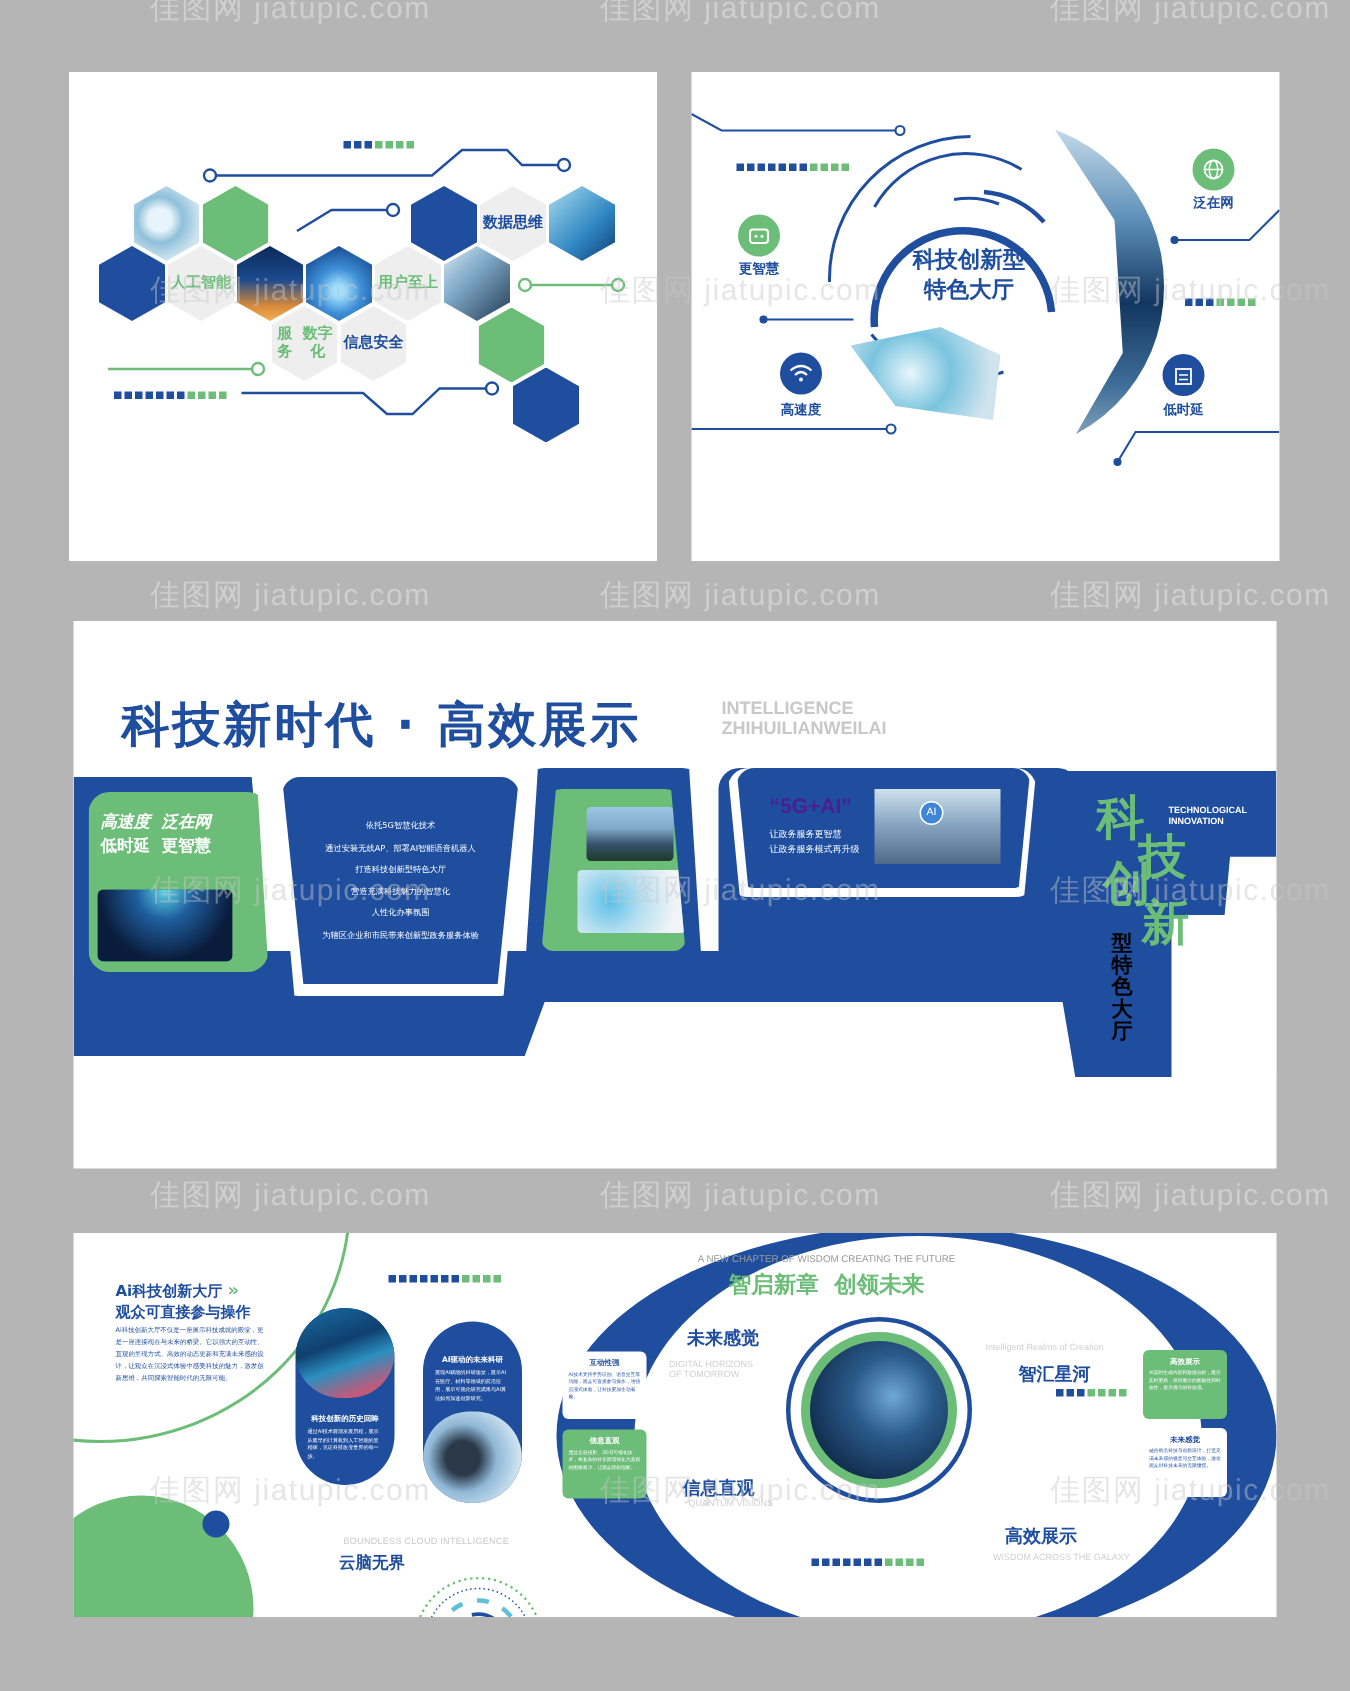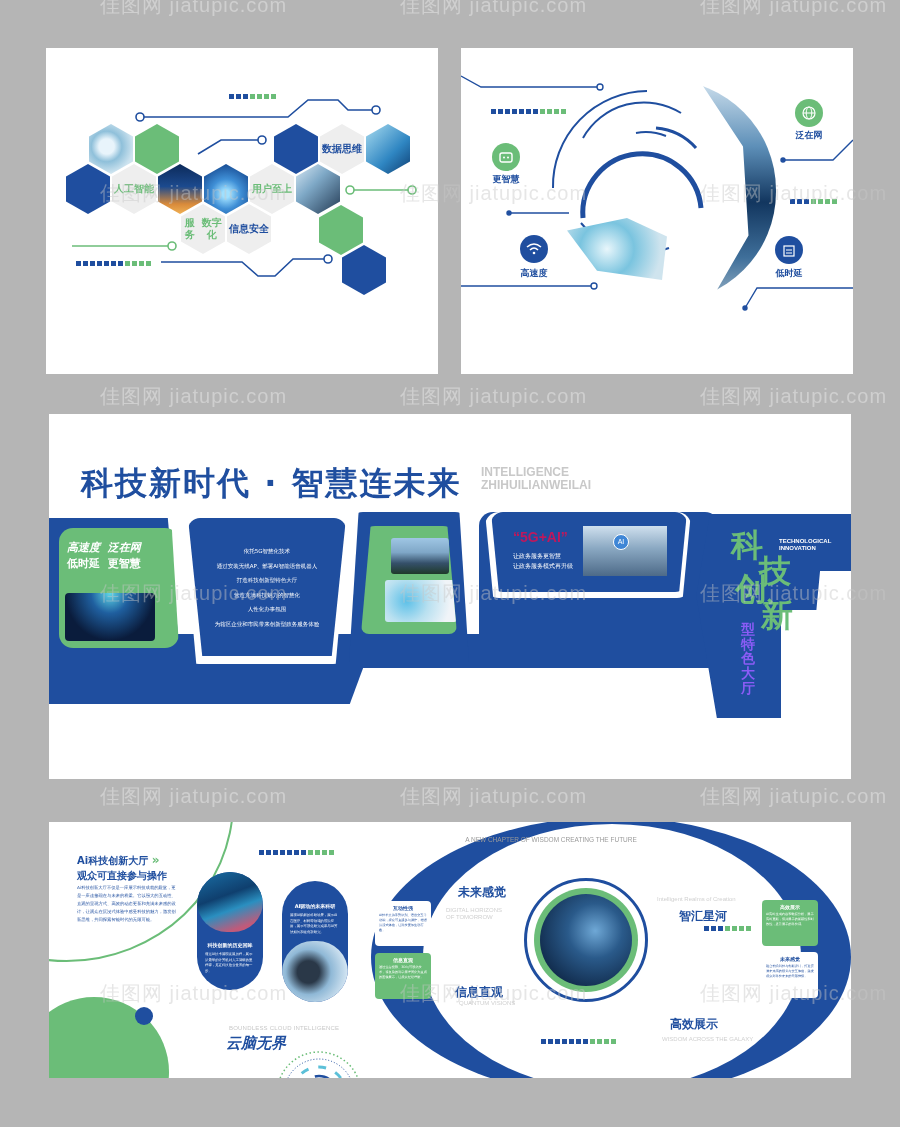--- a/index.html
+++ b/index.html
@@ -138,20 +138,24 @@
       <path d="M 122 90 A 70 70 0 0 1 220 65" stroke-width="2"></path>
       <path d="M 175 85 A 55 55 0 0 1 205 88" stroke-width="2"></path>
       <path d="M 122 170 A 58 58 0 1 1 240 160" stroke-width="5"></path>
       <path d="M 195 80 A 60 60 0 0 1 235 100" stroke-width="3"></path>
       <path d="M 120 175 A 80 80 0 0 0 208 200" stroke-width="2"></path>
     </g>
   </svg>
 
   <div style="position:absolute;left:205px;top:32px;width:110px;height:222px;border-radius:0 110px 110px 0;background:linear-gradient(180deg,#cfe1ee 0%,#5d8fb8 30%,#12365f 55%,#3f6f9a 80%,#9bb4c7 100%);clip-path:polygon(30% 0,100% 0,100% 100%,40% 100%,75% 70%,70% 30%);"></div>
   <div style="position:absolute;left:106px;top:170px;width:100px;height:62px;background:radial-gradient(circle at 40% 50%,#e8f6fb 0%,#7ac4df 40%,#cfe4ee 80%);clip-path:polygon(0 20%,60% 0,100% 30%,95% 100%,30% 85%);"></div>
+  <div style="position:absolute;left:130px;top:115px;width:110px;text-align:center;font-weight:bold;font-size:15px;color:#1f4e9f;line-height:1.35;">
+    <div>科技创新型</div>
+    <div>特色大厅</div>
+  </div>
   <div class="dots" style="left:30px;top:61px;">
       <i class="b"></i>
       <i class="b"></i>
       <i class="b"></i>
       <i class="b"></i>
       <i class="b"></i>
       <i class="b"></i>
       <i class="b"></i>
       <i class="g"></i>
       <i class="g"></i>
@@ -199,21 +203,21 @@
     <svg width="12" height="13" style="position:static;">
         <rect x="1" y="2" width="10" height="10" fill="none" stroke="#fff" stroke-width="1.2"></rect>
         <line x1="3" y1="6" x2="9" y2="6" stroke="#fff"></line>
         <line x1="3" y1="9" x2="9" y2="9" stroke="#fff"></line>
       </svg>
   </div>
   <div class="icon-label" style="left:303px;top:219px;">低时延</div>
 </div>
 
 <div class="panel" style="left:49px;top:414px;width:802px;height:365px;">
-  <div style="position:absolute;left:32px;top:48px;font-size:32px;font-weight:bold;color:#1f4e9f;letter-spacing:2px;white-space:nowrap;">科技新时代 · 智慧连未来</div>
+  <div style="position:absolute;left:32px;top:48px;font-size:32px;font-weight:bold;color:#1f4e9f;letter-spacing:2px;white-space:nowrap;">科技新时代 · 高效展示</div>
   <div style="position:absolute;left:432px;top:52px;font-family:'Liberation Sans',sans-serif;font-weight:bold;font-size:12px;color:#c8c8c8;line-height:1.1;">
     <div>INTELLIGENCE</div>
     <div>ZHIHUILIANWEILAI</div>
   </div>
 
   <svg width="802" height="365" style="left:0;top:0;">
     <path fill="#1f4e9f" d="M0 104 L100 104 Q116 104 122 118 L138 210 Q142 240 170 240 L240 240 Q268 240 280 210 L300 118 Q306 104 320 104 L360 102 L318 104 Q305 106 300 130 L302 104 L308 104 L640 100 L660 100 L666 110 L640 182 L600 182 Q592 182 588 186 L570 200 L560 186 L330 186 Q322 186 320 196 L325 296 L30 296 L0 296 Z" opacity="0"></path>
 
     <path fill="#1f4e9f" d="M0 104 L122 104 Q136 104 140 118 L156 236 Q160 248 176 248 L246 248 Q262 248 266 236 L300 118 Q304 104 318 104 L400 104 L470 104 Q484 104 488 118 L470 204 L418 204 Q404 204 400 214 L318 214 Q300 214 296 226 L286 258 Q282 268 270 268 L80 268 Q64 268 60 282 L58 296 L0 296 Z" opacity="0"></path>
   </svg>
@@ -244,33 +248,33 @@
     <div>营造充满科技魅力的智慧化</div>
     <div>人性化办事氛围</div>
     <div>为辖区企业和市民带来创新型政务服务体验</div>
   </div>
 
   <div style="position:absolute;left:312px;top:112px;width:96px;height:108px;background:#6bbd78;border-radius:14px 14px 8px 8px;clip-path:polygon(10% 0,90% 0,100% 100%,0 100%);">
     <div style="position:absolute;left:30px;top:12px;width:58px;height:36px;border-radius:3px;background:linear-gradient(180deg,#9fc6e4 0%,#7fa7c7 40%,#35506a 70%,#1f3a2a 100%);"></div>
     <div style="position:absolute;left:24px;top:54px;width:72px;height:42px;border-radius:3px;background:radial-gradient(circle at 30% 50%,#5cc0e8 0%,#b8e0f0 40%,#f0f4f8 80%);"></div>
   </div>
 
-  <div style="position:absolute;left:464px;top:115px;color:#be185d;font-weight:bold;font-size:14px;font-family:'Liberation Sans',sans-serif;">“5G+AI”</div>
+  <div style="position:absolute;left:464px;top:115px;color:#4c1d95;font-weight:bold;font-size:14px;font-family:'Liberation Sans',sans-serif;">“5G+AI”</div>
   <div style="position:absolute;left:464px;top:138px;color:#fff;font-size:6px;">让政务服务更智慧</div>
   <div style="position:absolute;left:464px;top:148px;color:#fff;font-size:6px;">让政务服务模式再升级</div>
   <div style="position:absolute;left:534px;top:112px;width:84px;height:50px;background:linear-gradient(180deg,#cfe0ee 0%,#8aa8c2 45%,#4d6a88 100%);">
     <div style="position:absolute;left:30px;top:8px;width:16px;height:16px;border-radius:50%;border:1.5px solid #fff;background:#3f86d6;color:#fff;font-size:7px;text-align:center;line-height:13px;font-family:'Liberation Sans',sans-serif;">AI</div>
   </div>
 
   <div style="position:absolute;left:672px;top:110px;width:130px;height:200px;">
     <div style="position:absolute;left:10px;top:0;font-size:32px;color:#6bbd78;font-weight:bold;">科</div>
     <div style="position:absolute;left:38px;top:26px;font-size:32px;color:#6bbd78;font-weight:bold;">技</div>
     <div style="position:absolute;left:14px;top:44px;font-size:32px;color:#6bbd78;font-weight:bold;">创</div>
     <div style="position:absolute;left:40px;top:70px;font-size:32px;color:#6bbd78;font-weight:bold;">新</div>
-    <div style="position:absolute;left:20px;top:98px;width:14px;font-size:14px;color:#8b5cf6;font-weight:bold;line-height:1.05;word-break:break-all;">型特色大厅</div>
+    <div style="position:absolute;left:20px;top:98px;width:14px;font-size:14px;color:#000000;font-weight:bold;line-height:1.05;word-break:break-all;">型特色大厅</div>
     <div style="position:absolute;left:58px;top:14px;font-family:'Liberation Sans',sans-serif;font-weight:bold;font-size:6px;color:#fff;line-height:1.2;">
       <div>TECHNOLOGICAL</div>
       <div>INNOVATION</div>
     </div>
   </div>
 </div>
 
 <div class="panel" style="left:49px;top:822px;width:802px;height:256px;">
 
   <div style="position:absolute;left:-150px;top:-180px;width:335px;height:320px;border-radius:50%;border:2px solid #6bbd78;"></div>
@@ -304,32 +308,33 @@
     <div style="position:absolute;left:8px;top:80px;width:50px;font-size:3.4px;line-height:5.5px;color:#fff;">通过AI技术展现发展历程，展示从最早的计算机到人工智能的里程碑，见证科技改变世界的每一步。</div>
   </div>
 
   <div style="position:absolute;left:233px;top:59px;width:66px;height:121px;border-radius:33px;background:#1f4e9f;overflow:hidden;">
     <div style="position:absolute;left:0;top:22px;width:66px;text-align:center;font-size:5px;font-weight:bold;color:#fff;">AI驱动的未来科研</div>
     <div style="position:absolute;left:8px;top:32px;width:50px;font-size:3.4px;line-height:5.5px;color:#fff;">展现AI赋能的科研场景，展示AI在医疗、材料等领域的前沿应用，展示可视化研究成果与AI算法如何加速创新研究。</div>
     <div style="position:absolute;left:0;top:60px;width:66px;height:62px;border-radius:33px;background:radial-gradient(circle at 40% 50%,#2a3848 0 22%,#8fb8d6 45%,#d8e8f4 80%);"></div>
   </div>
 
   <div style="position:absolute;left:180px;top:203px;font-family:'Liberation Sans',sans-serif;font-size:6px;color:#c8c8c8;letter-spacing:0.2px;">BOUNDLESS CLOUD INTELLIGENCE</div>
-  <div style="position:absolute;left:177px;top:212px;font-size:15px;font-weight:bold;color:#1f4e9f;font-style:italic;">云脑无界</div>
+  <div style="position:absolute;left:177px;top:212px;font-size:11px;font-weight:bold;color:#1f4e9f;">云脑无界</div>
   <svg width="100" height="60" style="left:220px;top:222px;">
     <circle cx="50" cy="50" r="42" fill="none" stroke="#6bbd78" stroke-width="1.5" stroke-dasharray="1.5 2.5"></circle>
     <circle cx="50" cy="50" r="35" fill="none" stroke="#1f4e9f" stroke-width="1" stroke-dasharray="1 2"></circle>
     <circle cx="50" cy="50" r="27" fill="none" stroke="#5cc0d8" stroke-width="3" stroke-dasharray="8 10"></circle>
     <circle cx="50" cy="50" r="18" fill="none" stroke="#1f4e9f" stroke-width="2.5" stroke-dasharray="30 10"></circle>
   </svg>
 
   <div style="position:absolute;left:322px;top:-5px;width:480px;height:280px;border-radius:50%;background:#1f4e9f;"></div>
   <div style="position:absolute;left:374px;top:2px;width:378px;height:266px;border-radius:50%;background:#fff;"></div>
 
   <div style="position:absolute;left:372px;top:14px;width:260px;text-align:center;font-family:'Liberation Sans',sans-serif;font-size:6.5px;color:#9a9a9a;">A NEW CHAPTER OF WISDOM CREATING THE FUTURE</div>
+  <div style="position:absolute;left:372px;top:25px;width:260px;text-align:center;font-size:15px;font-weight:bold;color:#6bbd78;white-space:pre;">智启新章  创领未来</div>
 
   <div style="position:absolute;left:475px;top:56px;width:124px;height:124px;border-radius:50%;border:3px solid #1f4e9f;"></div>
   <div style="position:absolute;left:485px;top:66px;width:104px;height:104px;border-radius:50%;background:#6bbd78;"></div>
   <div style="position:absolute;left:491px;top:72px;width:92px;height:92px;border-radius:50%;background:radial-gradient(circle at 60% 40%,#6fa8d6 0%,#2a5a8a 35%,#0f2848 80%);"></div>
 
   <div style="position:absolute;left:409px;top:62px;font-size:12px;font-weight:bold;color:#1f4e9f;">未来感觉</div>
   <div style="position:absolute;left:397px;top:85px;font-family:'Liberation Sans',sans-serif;font-size:6px;color:#d0d0d0;line-height:1.2;">
     <div>DIGITAL HORIZONS</div>
     <div>OF TOMORROW</div>
   </div>

